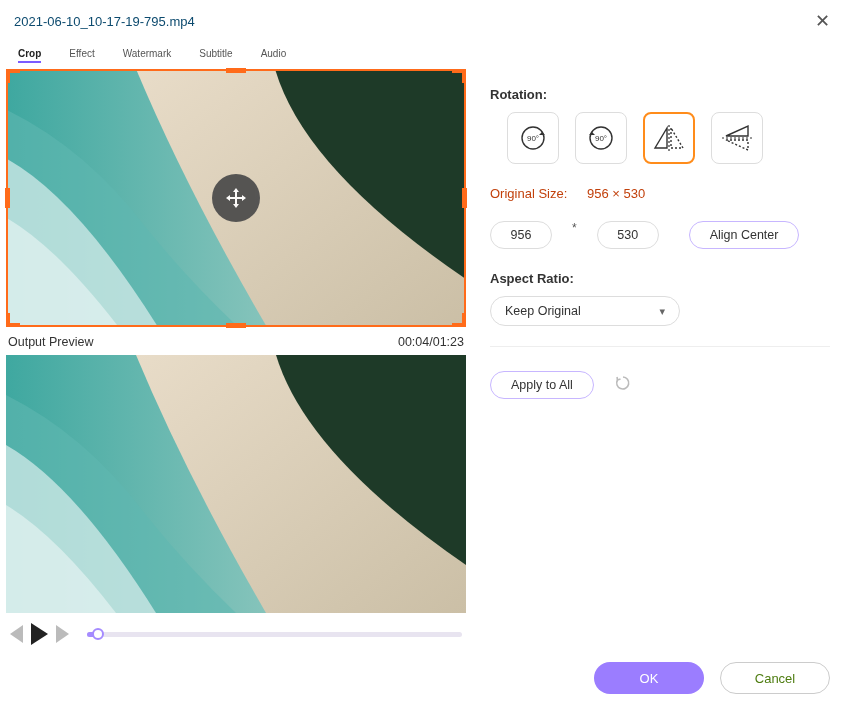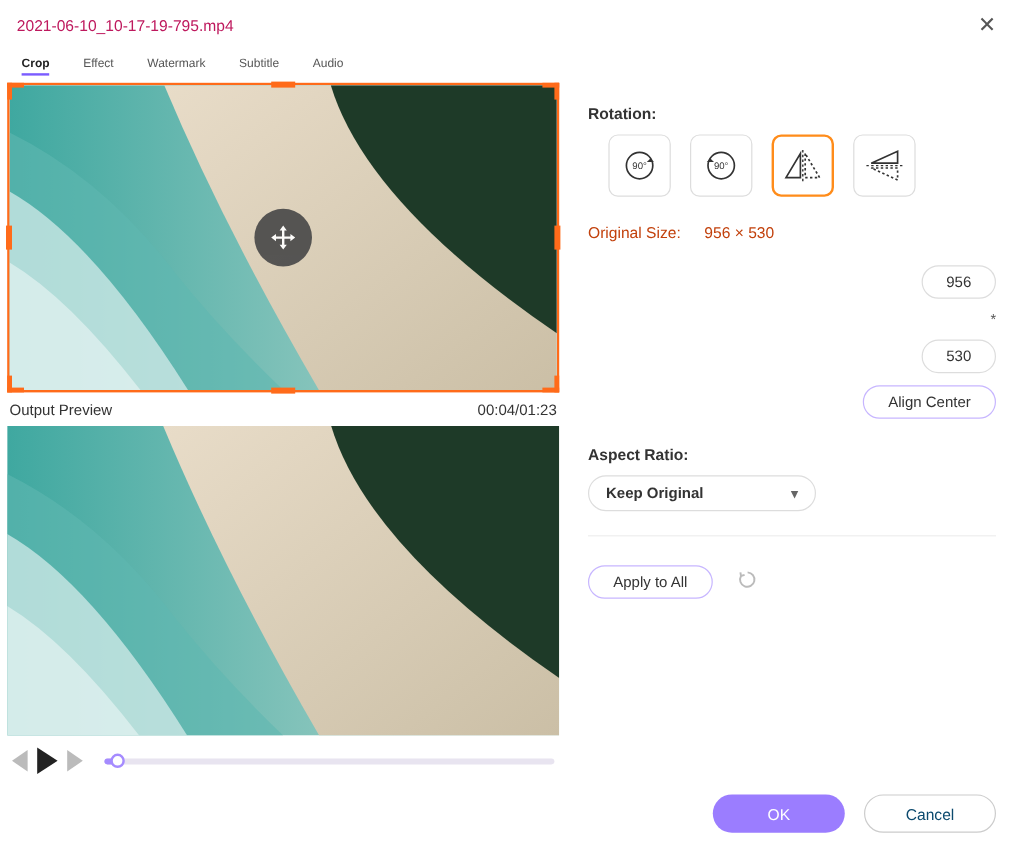--- a/index.html
+++ b/index.html
@@ -1,19 +1,19 @@
 <!DOCTYPE html>
 <html><head>
 <meta charset="utf-8">
 <style>
   * { box-sizing: border-box; margin: 0; padding: 0; font-family: "Segoe UI", Arial, sans-serif; }
   body { background: #fff; width: 850px; height: 713px; overflow: hidden; position: relative; }
 
   .titlebar { display: flex; align-items: center; padding: 8px 14px 4px 14px; }
-  .titlebar-title { font-size: 13px; color: #be185d; flex: 1; }
+  .titlebar-title { font-size: 13px; color: #0c4a6e; flex: 1; }
   .close-x { font-size: 18px; color: #555; cursor: pointer; padding: 2px 6px; font-weight: 300; }
 
   .tabs { display: flex; gap: 28px; padding: 10px 18px 0 18px; }
   .tab { font-size: 10px; color: #555; padding-bottom: 2px; cursor: pointer; }
   .tab.active { color: #222; font-weight: 600; border-bottom: 2px solid #7b5cff; }
 
   .main { display: flex; padding: 6px 14px 0 6px; gap: 18px; }
 
   .left { width: 460px; }
   .crop-frame { position: relative; width: 460px; height: 258px; border: 2px solid #ff6b1a; }
@@ -42,33 +42,33 @@
   .seek-fill { position:absolute; left:0; top:0; height:100%; width:3%; background:#a58bff; border-radius:3px; }
   .seek-thumb { position:absolute; left:3%; top:50%; width:12px; height:12px; margin:-6px 0 0 -6px; background:#fff; border:2px solid #a58bff; border-radius:50%; }
 
   .right { flex:1; padding: 18px 6px 0 6px; }
   .sec-label { font-size: 13px; color:#333; margin-bottom: 10px; font-weight: bold; }
   .rot-row { display:flex; gap:16px; margin-bottom:22px;padding-left:17px; }
   .rot-btn { width:52px; height:52px; border:1px solid #ddd; border-radius:8px; display:flex; align-items:center; justify-content:center; cursor:pointer; }
   .rot-btn.sel { border:2px solid #ff8c1a; }
   .kv { font-size:13px; color:#c2410c; margin-bottom:20px; }
   .kv span.v { margin-left:16px; }
-  .size-row { display:flex; align-items:flex-end; gap:10px; margin-bottom:22px;flex-direction:column; }
+  .size-row { display:flex; align-items:flex-start; gap:20px; margin-bottom:22px; }
   .size-input { width:62px; height:28px; border:1px solid #ddd; border-radius:14px; text-align:center; font-size:12.5px; color:#333; }
   .star { color:#555; font-size:12px; }
   .pill-btn { height:28px; padding:0 20px; border:1px solid #c7b6ff; border-radius:14px; background:#fff; font-size:12.5px; color:#333; cursor:pointer; }
-  .select { width:190px; height:30px; border:1px solid #ddd; border-radius:15px; padding:0 14px; font-size:12.5px; color:#333; display:flex; align-items:center; justify-content:space-between; cursor:pointer; margin-bottom:20px;font-weight:bold; }
+  .select { width:190px; height:30px; border:1px solid #ddd; border-radius:15px; padding:0 14px; font-size:12.5px; color:#333; display:flex; align-items:center; justify-content:space-between; cursor:pointer; margin-bottom:20px; }
   .chev { font-size:11px; color:#666; }
   .hr { height:1px; background:#eee; margin: 0 0 24px 0; }
   .apply-row { display:flex; align-items:center; gap:20px; }
   .refresh { color:#bbb; cursor:pointer; }
 
   .footer { position:absolute; bottom:19px; right:20px; display:flex; gap:16px; }
   .ok-btn { width:110px; height:32px; border:none; border-radius:16px; background:#9b7dff; color:#fff; font-size:13px; cursor:pointer; }
-  .cancel-btn { width:110px; height:32px; border:1px solid #ccc; border-radius:16px; background:#fff; color:#0c4a6e; font-size:13px; cursor:pointer; }
+  .cancel-btn { width:110px; height:32px; border:1px solid #ccc; border-radius:16px; background:#fff; color:#4d7c0f; font-size:13px; cursor:pointer; }
 </style>
 </head>
 <body>
 
 <div class="titlebar">
   <div class="titlebar-title">2021-06-10_10-17-19-795.mp4</div>
   <div class="close-x">✕</div>
 </div>
 
 <div class="tabs">

